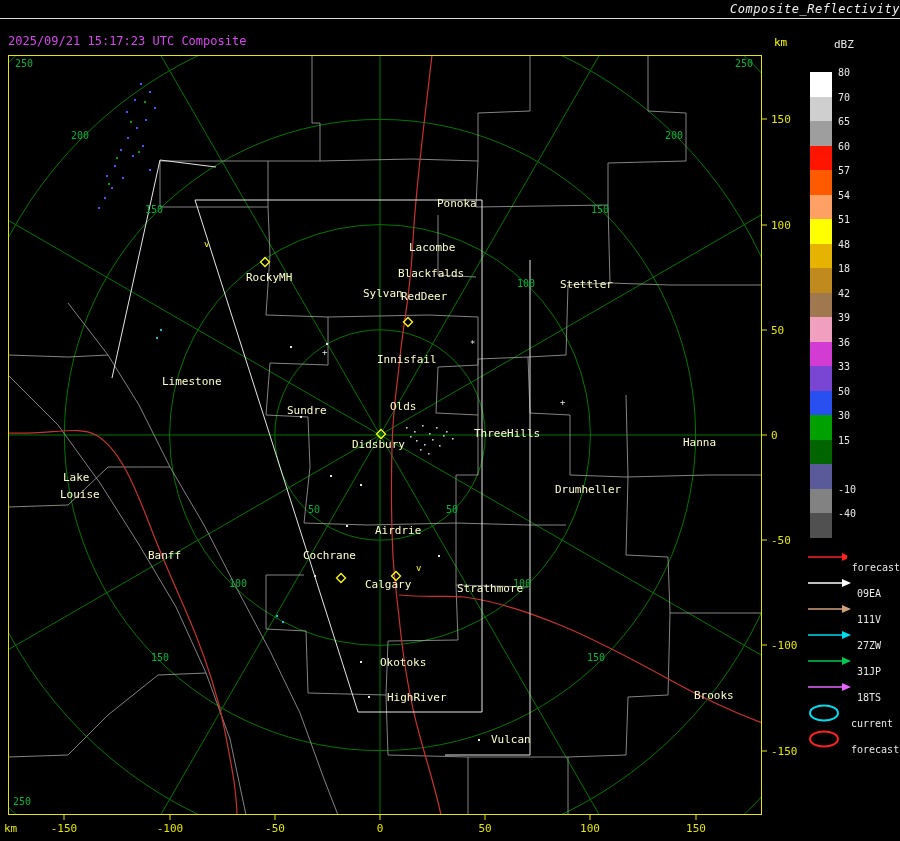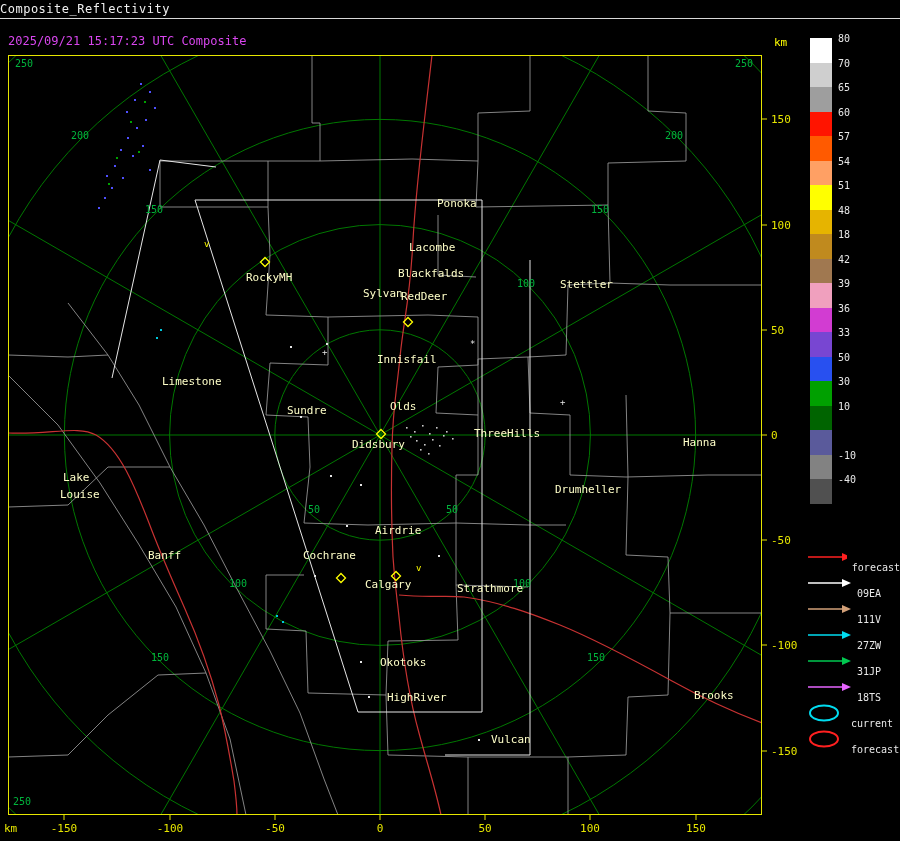--- a/index.html
+++ b/index.html
@@ -1,18 +1,18 @@
 <!DOCTYPE html>
 <html><head>
 <meta charset="utf-8">
 <style>
   html,body{margin:0;padding:0;background:#000;width:900px;height:841px;overflow:hidden;
     font-family:"DejaVu Sans Mono","Liberation Mono",monospace;}
   #titlebar{position:absolute;left:0;top:0;width:900px;height:18px;border-bottom:1px solid #d8d8d8;
-    display:flex;align-items:center;justify-content:flex-start;color:#f0f0f0;font-size:12px;letter-spacing:.5px;}
+    display:flex;align-items:center;justify-content:flex-end;color:#f0f0f0;font-size:12px;letter-spacing:.5px;font-style:italic;}
   #timestamp{position:absolute;left:8px;top:34px;color:#d946ef;font-size:12px;}
   #km-top{position:absolute;left:774px;top:36px;color:#ffff00;font-size:11px;}
   #map-svg{position:absolute;left:0;top:55px;font-family:"DejaVu Sans Mono","Liberation Mono",monospace;}
   #scale-panel{position:absolute;left:806px;top:38px;width:92px;}
   #dbz{color:#e8e8e8;font-size:11px;padding-left:28px;height:34px;box-sizing:border-box;}
   .sw-row{position:relative;height:24.5px;}
   .sw{position:absolute;left:4px;top:0;width:22px;height:24.5px;}
   .sw-label{position:absolute;left:32px;top:-5px;font-size:10px;color:#e8e8e8;}
   #legend{position:absolute;left:806px;top:544px;width:94px;}
   .lg-row{display:flex;align-items:center;height:26px;}
@@ -214,20 +214,21 @@
       <text x="763" y="489" fill="#e6e600" font-size="11">-50</text>
       <line x1="754" y1="590" x2="759" y2="590" stroke="#e6e600"></line>
       <text x="763" y="594" fill="#e6e600" font-size="11">-100</text>
       <line x1="754" y1="696" x2="759" y2="696" stroke="#e6e600"></line>
       <text x="763" y="700" fill="#e6e600" font-size="11">-150</text>
       <text x="-4" y="777" fill="#e6e600" font-size="11">km</text>
     </g>
   </svg>
 
 <div id="scale-panel">
+  <div id="dbz">dBZ</div>
   <div id="scale-rows">
       <div class="sw-row">
         <div class="sw" style="background: rgb(255, 255, 255);"></div>
         <span class="sw-label">80</span>
       </div>
       <div class="sw-row">
         <div class="sw" style="background: rgb(207, 207, 207);"></div>
         <span class="sw-label">70</span>
       </div>
       <div class="sw-row">
@@ -277,21 +278,21 @@
       <div class="sw-row">
         <div class="sw" style="background: rgb(40, 80, 240);"></div>
         <span class="sw-label">50</span>
       </div>
       <div class="sw-row">
         <div class="sw" style="background: rgb(0, 160, 0);"></div>
         <span class="sw-label">30</span>
       </div>
       <div class="sw-row">
         <div class="sw" style="background: rgb(0, 100, 0);"></div>
-        <span class="sw-label">10</span>
+        <span class="sw-label">15</span>
       </div>
       <div class="sw-row">
         <div class="sw" style="background: rgb(90, 90, 155);"></div>
         <span class="sw-label"></span>
       </div>
       <div class="sw-row">
         <div class="sw" style="background: rgb(130, 130, 130);"></div>
         <span class="sw-label">-10</span>
       </div>
       <div class="sw-row">

